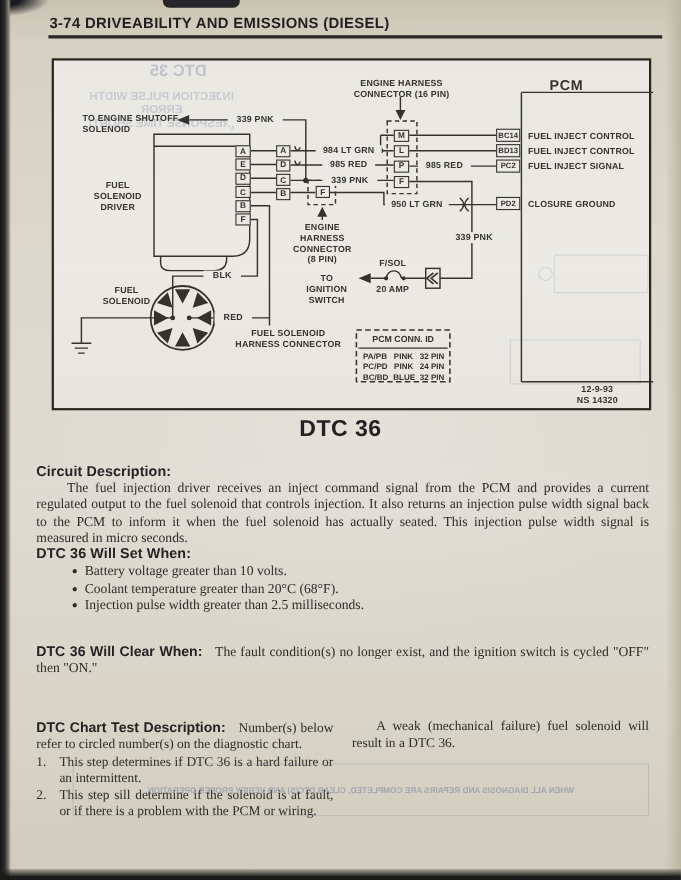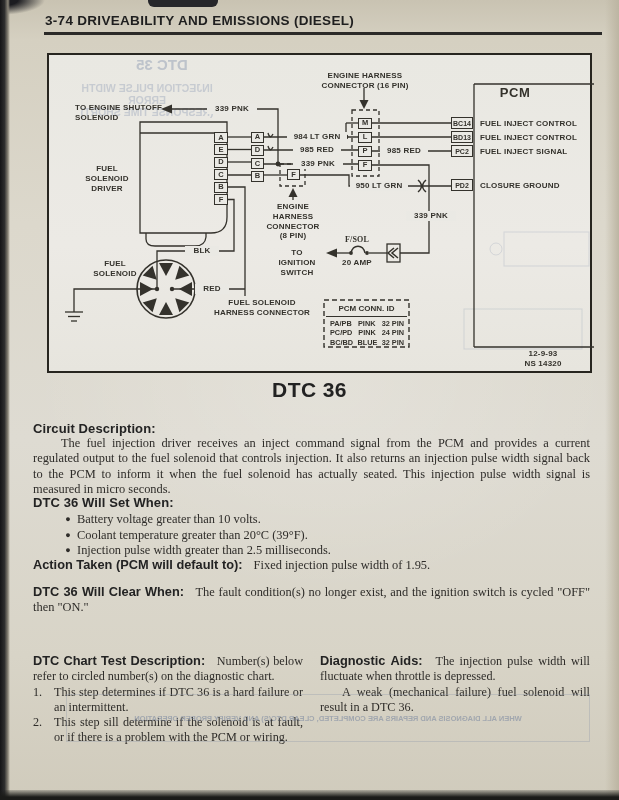--- a/index.html
+++ b/index.html
@@ -212,27 +212,27 @@
     <div class="pin" style="left:238px;top:114px;width:13px;height:11px;">F</div>
     <div class="dl" style="left:214px;top:147px;width:60px;">ENGINE
 HARNESS
 CONNECTOR
 (8 PIN)</div>
 
     <div class="dl bgw" style="left:331px;top:91px;width:44px;">985 RED</div>
     <div class="dl bgw" style="left:301px;top:126px;width:54px;">950 LT GRN</div>
     <div class="dl bgw" style="left:357px;top:156px;width:46px;">339 PNK</div>
 
-    <div class="dl" style="left:288px;top:180px;width:40px;font-family:Liberation Serif, serif;">F/SOL</div>
+    <div class="dl" style="left:288px;top:180px;width:40px;">F/SOL</div>
     <div class="dl" style="left:288px;top:203px;width:40px;">20 AMP</div>
     <div class="dl" style="left:222px;top:193px;width:52px;">TO
 IGNITION
 SWITCH</div>
 
-    <div class="pcm-title" style="left:436px;top:31px;width:60px;">PCM</div>
+    <div class="pcm-title" style="left:436px;top:16px;width:60px;">PCM</div>
     <div class="pin pcmpin" style="left:402px;top:62px;">BC14</div>
     <div class="pin pcmpin" style="left:402px;top:76px;">BD13</div>
     <div class="pin pcmpin" style="left:402px;top:90px;">PC2</div>
     <div class="pin pcmpin" style="left:402px;top:124px;">PD2</div>
     <div class="dl left" style="left:431px;top:64px;width:110px;">FUEL INJECT CONTROL</div>
     <div class="dl left" style="left:431px;top:78px;width:110px;">FUEL INJECT CONTROL</div>
     <div class="dl left" style="left:431px;top:92px;width:110px;">FUEL INJECT SIGNAL</div>
     <div class="dl left" style="left:431px;top:126px;width:110px;">CLOSURE GROUND</div>
 
     <div class="dl bgw" style="left:136px;top:191px;width:30px;">BLK</div>
@@ -271,32 +271,28 @@
   <div class="body-blk ser ind" style="top:436px;">The fuel injection driver receives an inject command signal from the PCM and provides a current regulated output to the fuel solenoid that controls injection. It also returns an injection pulse width signal back to the PCM to inform it when the fuel solenoid has actually seated. This injection pulse width signal is measured in micro seconds.</div>
 
   <div class="body-blk h-sans" style="top:495px;">DTC 36 Will Set When:</div>
   <div class="body-blk bullets" style="top:510px;">
     <div class="brow">
       <span class="blt">●</span>
       <span class="btxt">Battery voltage greater than 10 volts.</span>
     </div>
     <div class="brow">
       <span class="blt">●</span>
-      <span class="btxt">Coolant temperature greater than 20°C (39°F).</span>
+      <span class="btxt">Coolant temperature greater than 20°C (68°F).</span>
     </div>
     <div class="brow">
       <span class="blt">●</span>
       <span class="btxt">Injection pulse width greater than 2.5 milliseconds.</span>
     </div>
   </div>
 
-  <div class="body-blk ser" style="top:557px;">
-    <span class="inline-h">Action Taken (PCM will default to):</span>
-    <span>Fixed injection pulse width of 1.95.</span>
-  </div>
 
   <div class="body-blk ser" style="top:584px;">
     <span class="inline-h">DTC 36 Will Clear When:</span>
     <span>The fault condition(s) no longer exist, and the ignition switch is cycled "OFF" then "ON."</span>
   </div>
 
   <div class="cols">
     <div class="col">
       <div>
         <span class="inline-h">DTC Chart Test Description:</span>
@@ -305,24 +301,20 @@
       <div class="lrow">
         <span class="lnum">1.</span>
         <span class="ltxt">This step determines if DTC 36 is a hard failure or an intermittent.</span>
       </div>
       <div class="lrow">
         <span class="lnum">2.</span>
         <span class="ltxt">This step sill determine if the solenoid is at fault, or if there is a problem with the PCM or wiring.</span>
       </div>
     </div>
     <div class="col">
-      <div>
-        <span class="inline-h">Diagnostic Aids:</span>
-        <span>The injection pulse width will fluctuate when throttle is depressed.</span>
-      </div>
       <p class="p-ind">A weak (mechanical failure) fuel solenoid will result in a DTC 36.</p>
     </div>
   </div>
 
   <div class="gfoot-box"></div>
   <div class="ghost" style="left:70px;top:714px;width:514px;font-size:7.5px;color:rgba(110,125,155,.5);">WHEN ALL DIAGNOSIS AND REPAIRS ARE COMPLETED, CLEAR DTC(S) AND VERIFY PROPER OPERATION.</div>
 
   <div class="corner-tl"></div>
   <div class="top-tab"></div>
   <div class="edge-left"></div>

